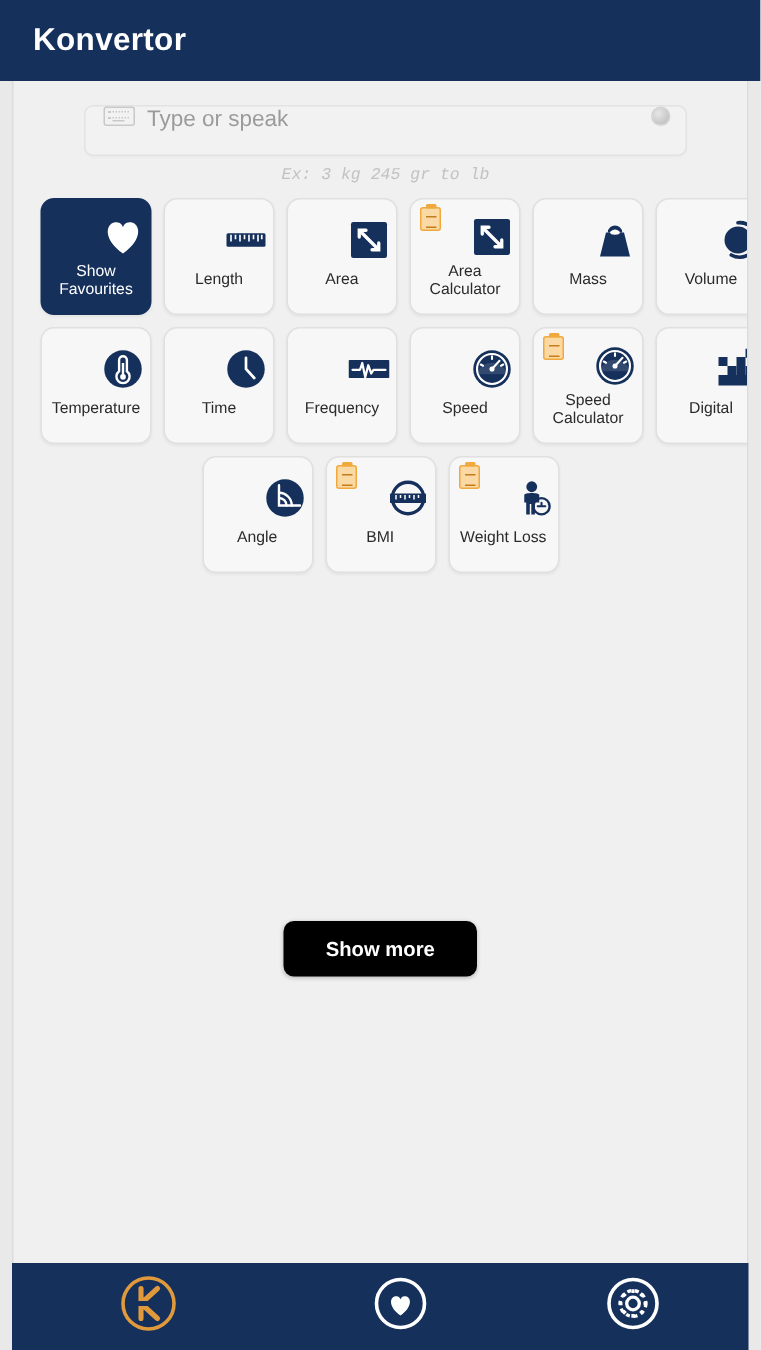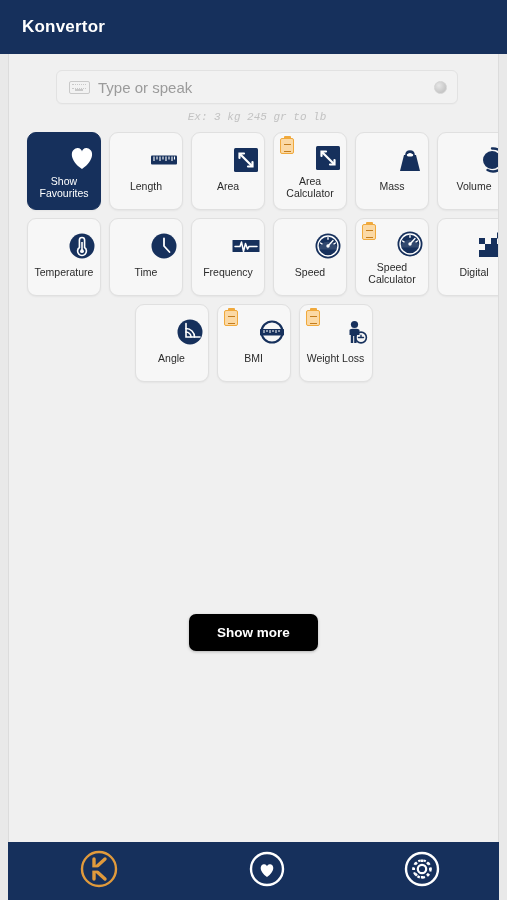--- a/index.html
+++ b/index.html
@@ -19,21 +19,21 @@
   
   .header {
     height: 54px;
     background: #16305c;
     display: flex; align-items: center;
     padding-left: 22px;
     flex: 0 0 auto;
   }
   .header-title {
     color: #ffffff;
-    font-size: 17px;
+    font-size: 21px;
     font-weight: bold;
     letter-spacing: 0.2px;
     text-align: right;
   }
 
   
   .content {
     flex: 1 1 auto;
     background: #f0f0f0;
     border-left: 1px solid #dcdcdc;
@@ -43,21 +43,21 @@
     overflow: hidden;
   }
 
   
   .search-wrap { padding: 16px 40px 0 47px; }
   .search-bar {
     height: 34px;
     background: #f2f2f2;
     border: 1px solid #e2e2e2;
     border-radius: 6px;
-    display: flex; align-items: center;
+    display: flex; align-items: flex-start;
     padding: 0 10px 0 12px;
     box-shadow: 0 1px 1px rgba(0,0,0,0.02);
   }
   .kb-icon {
     width: 21px; height: 13px;
     border: 1.5px solid #c9c9c9;
     border-radius: 2px;
     flex: 0 0 auto;
     display: block;
     position: relative;

